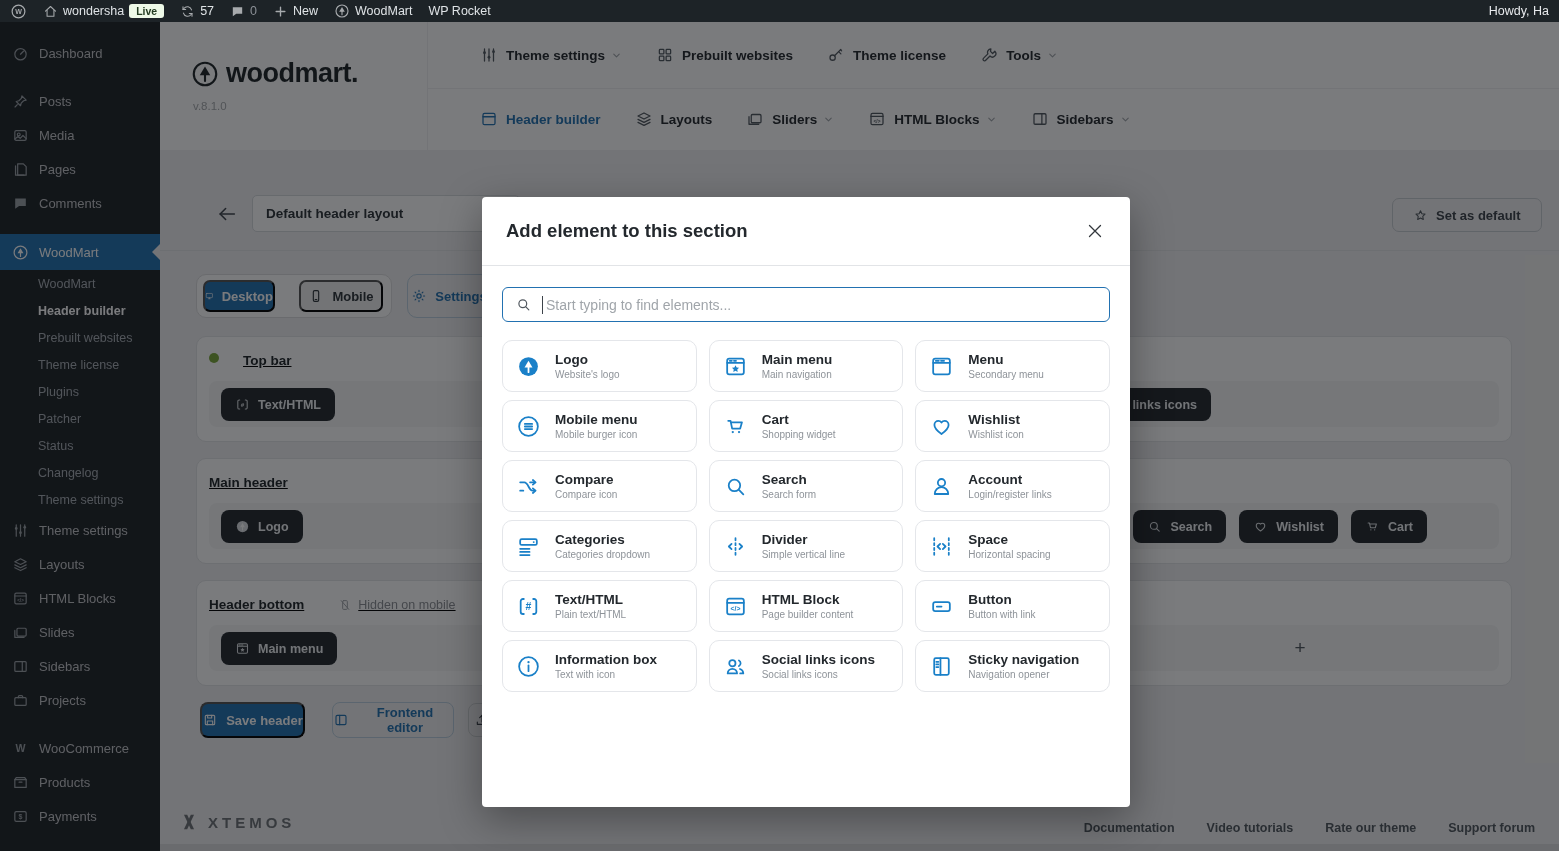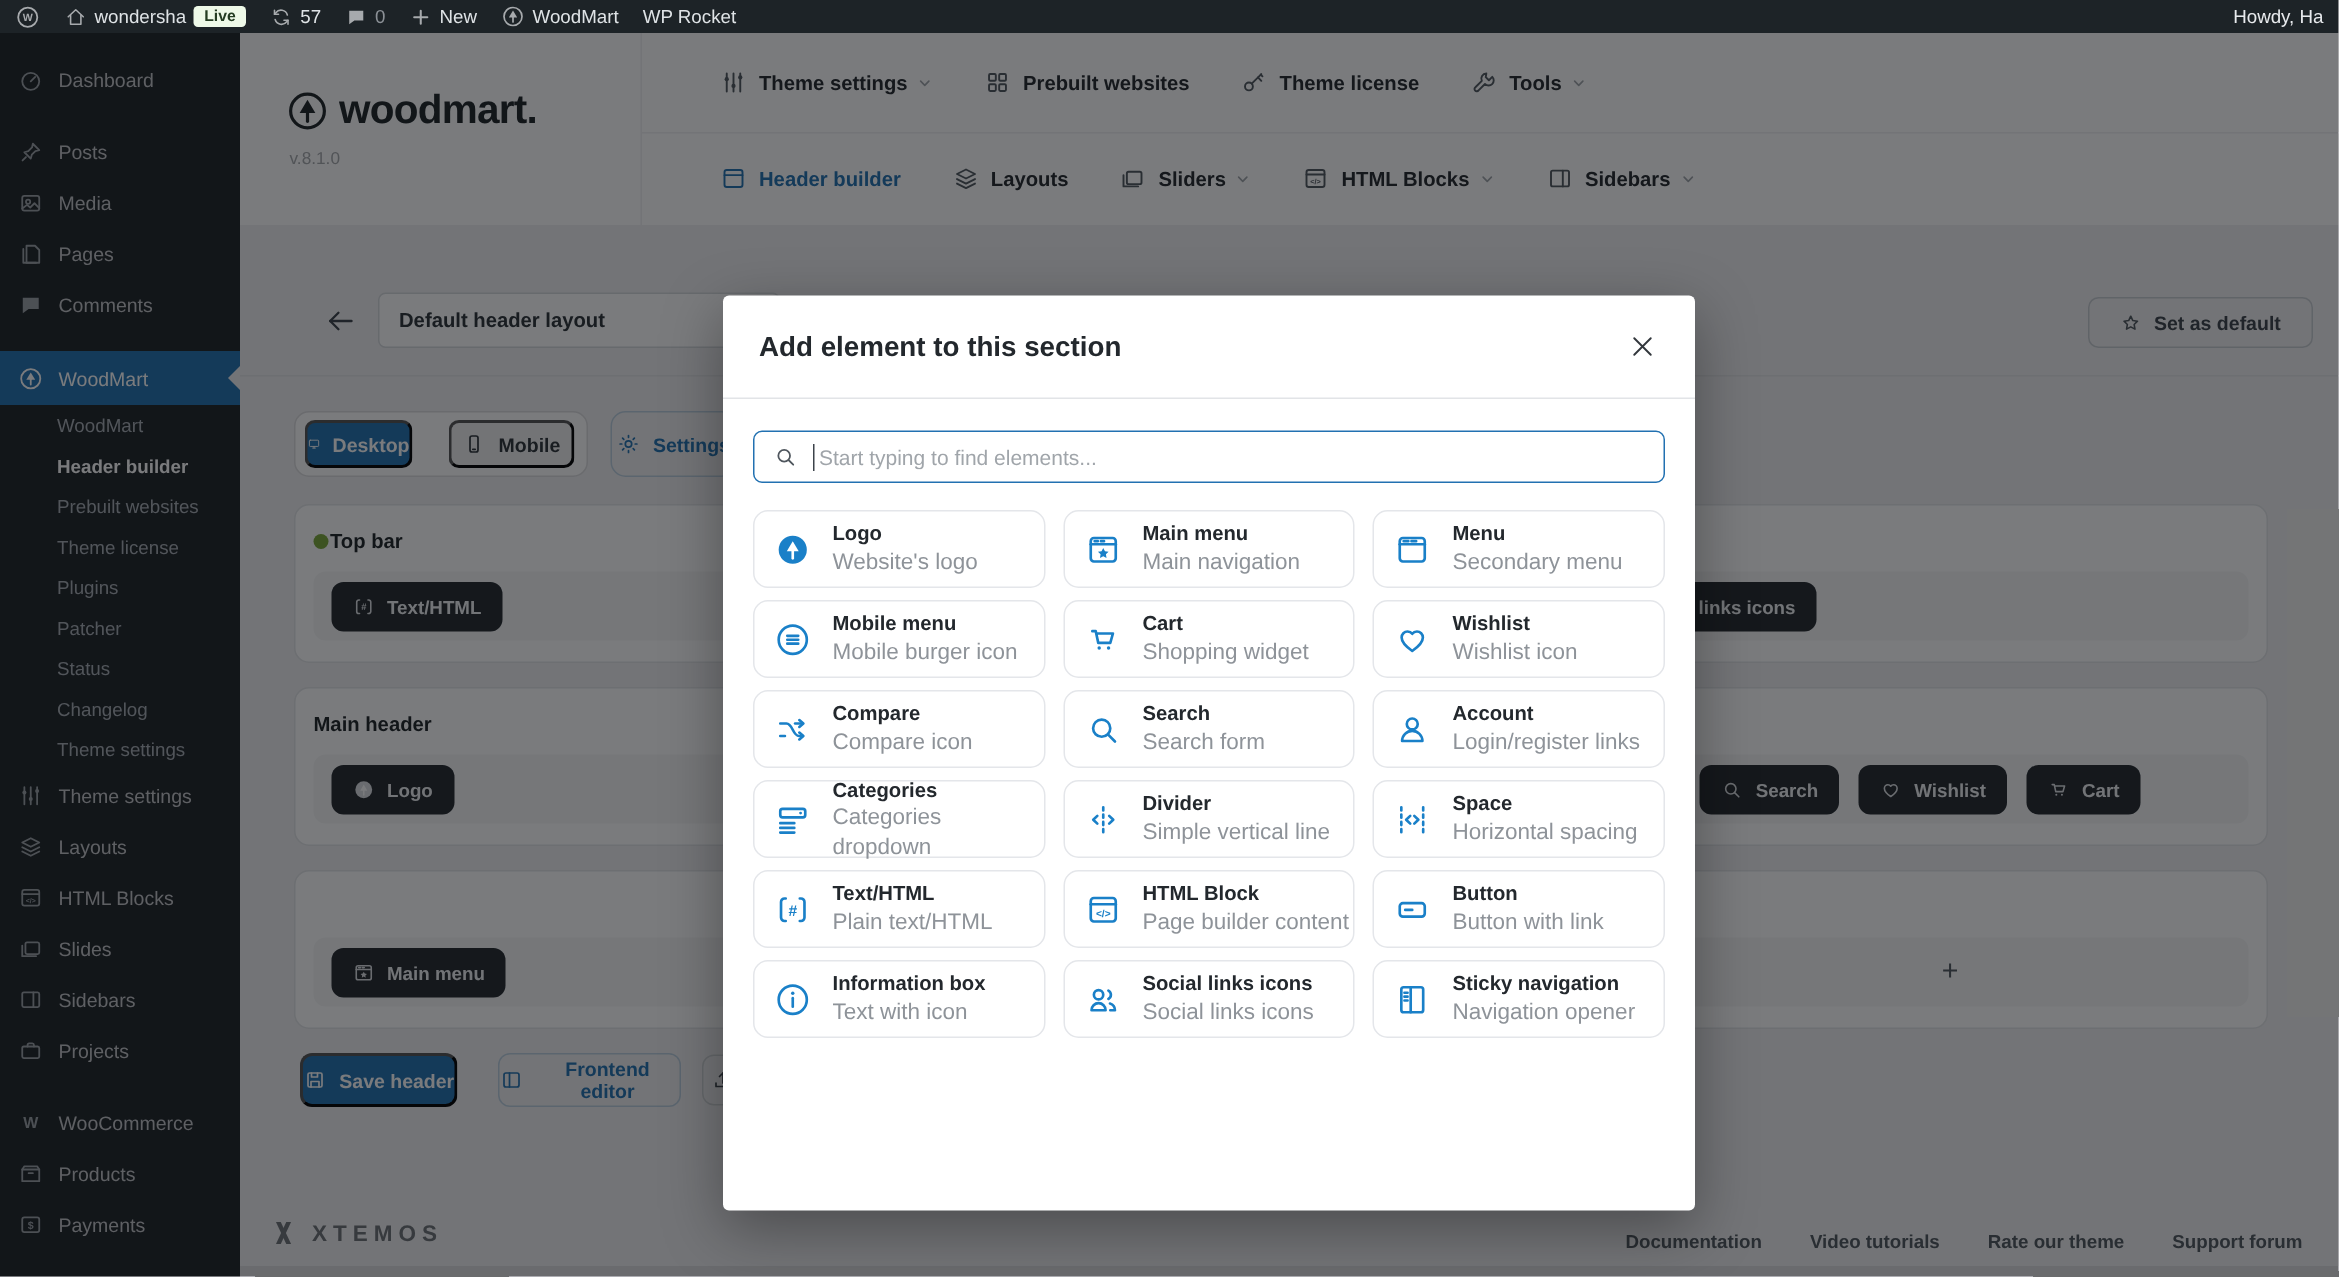--- a/index.html
+++ b/index.html
@@ -58,21 +58,21 @@
   .device-group { position:absolute; left:196px; top:274px; width:196px; height:44px; background:#fff; border:1px solid #dcdcde; border-radius:10px; }
   .btn { display:inline-flex; align-items:center; justify-content:center; gap:8px; font-size:13px; font-weight:bold; cursor:pointer; border-radius:7px; }
   .btn .b-ico { width:16px; height:16px; }
   .btn-desktop { position:absolute; left:203px; top:280px; width:72px; height:32px; background:#2271b1; color:#fff; }
   .btn-mobile { position:absolute; left:299px; top:280px; width:84px; height:32px; color:#2c3338;text-align:center; }
   .btn-settings { position:absolute; left:407px; top:274px; width:84px; height:44px; border:1px solid #bcd0e0; border-radius:10px;
     color:#2271b1; background:transparent; }
   .btn-settings .b-ico { color:#2271b1; }
 
   .section-card { position:absolute; left:196px; width:1316px; height:106px; background:#fff; border:1px solid #e2e4e7; border-radius:10px; }
-  .sec-title-row { display:flex; align-items:center; gap:1px; padding:16px 12px 0 12px; }
+  .sec-title-row { display:flex; gap:24px; padding:16px 12px 0 12px;text-decoration:underline; }
   .sec-dot { width:10px; height:10px; border-radius:50%; background:#7ba83a; }
   .sec-title { font-size:13.5px; font-weight:bold; color:#1d2327; }
   .sec-badge { display:inline-flex; align-items:center; gap:6px; margin-left:10px; font-size:12.5px; color:#8c8f94; }
   .sec-badge .b-ico { width:14px; height:14px; color:#a0a5aa; }
   .sec-row { position:absolute; left:12px; right:12px; top:44px; height:46px; background:#f6f7f7; border-radius:8px; }
   .chips { position:absolute; top:7px; display:flex; gap:13px; }
   .chips.left { left:12px; }
   .chip { display:inline-flex; align-items:center; gap:8px; height:33px; padding:0 14px; background:#23282d; color:#eef0f2;
     font-size:12.5px; font-weight:bold; border-radius:8px; cursor:pointer; white-space:nowrap; }
   .chip .c-ico { width:15px; height:15px; color:#dcdfe2; }
@@ -102,21 +102,21 @@
   .searchbox { position:relative; height:35px; border:1.5px solid #2271b1; border-radius:6px; display:flex; align-items:center; }
   .searchbox .s-ico { width:17px; height:17px; color:#50575e; margin:0 10px 0 12px; flex:0 0 17px; }
   .caret { width:1px; height:18px; background:#3c434a; }
   .search-input { flex:1; border:none; outline:none; height:100%; font-size:14px; color:#2c3338; font-family:inherit; padding-left:3px; background:transparent; }
   .search-input::placeholder { color:#a0a5aa; }
   .el-grid { margin-top:18px; display:grid; grid-template-columns:repeat(3,1fr); gap:8px 12px; }
   .el-card { height:52px; border:1px solid #e4e6ea; border-radius:10px; display:flex; align-items:center; padding-left:13px; gap:14px; cursor:pointer; background:#fff; }
   .el-ico { width:25px; height:25px; color:#1a80c8; flex:0 0 25px; }
   .el-txt { display:flex; flex-direction:column; line-height:1.3; }
   .el-title { font-size:13.5px; font-weight:bold; color:#23282d; }
-  .el-sub { font-size:15px; color:#8e9399; }
+  .el-sub { font-size:10px; color:#8e9399; }
 </style>
 </head>
 <body>
 
 <div class="page">
 
   <div class="adminbar">
     <span class="ab-ico" style="width:17px;height:17px">
         <svg viewBox="0 0 24 24" fill="none" stroke="currentColor" stroke-width="1.7" stroke-linecap="round" stroke-linejoin="round">
           <circle cx="12" cy="12" r="9"></circle>
@@ -681,20 +681,32 @@
                 <circle cx="15.4" cy="17.3" r="1.1" fill="currentColor" stroke="none"></circle>
               </svg>
             </span>
             <span>Cart</span>
           </span>
         </div>
     </div>
   </div>
 
   <div class="section-card" style="top:580px">
+    <div class="sec-title-row">
+      <span class="sec-title">Header bottom</span>
+      <span class="sec-badge">
+        <span class="b-ico">
+            <svg viewBox="0 0 24 24" fill="none" stroke="currentColor" stroke-width="1.7" stroke-linecap="round" stroke-linejoin="round">
+              <rect x="8" y="4.5" width="8" height="15" rx="1.5"></rect>
+              <path d="m5.5 4.5 13 15"></path>
+            </svg>
+          </span>
+        <span>Hidden on mobile</span>
+      </span>
+    </div>
     <div class="sec-row">
       <div class="chips left">
 
           <span class="chip">
             <span class="c-ico">
               <svg viewBox="0 0 24 24" fill="none" stroke="currentColor" stroke-width="1.7" stroke-linecap="round" stroke-linejoin="round">
                 <rect x="4" y="4.5" width="16" height="15" rx="2"></rect>
                 <path d="M4 8.5h16"></path>
                 <path d="M6.5 6.5h2M10.5 6.5h2"></path>
                 <path d="m12 10.8 1.1 2.1 2.3.35-1.7 1.65.4 2.3-2.1-1.1-2.1 1.1.4-2.3-1.7-1.65 2.3-.35z" fill="currentColor" stroke="none"></path>

